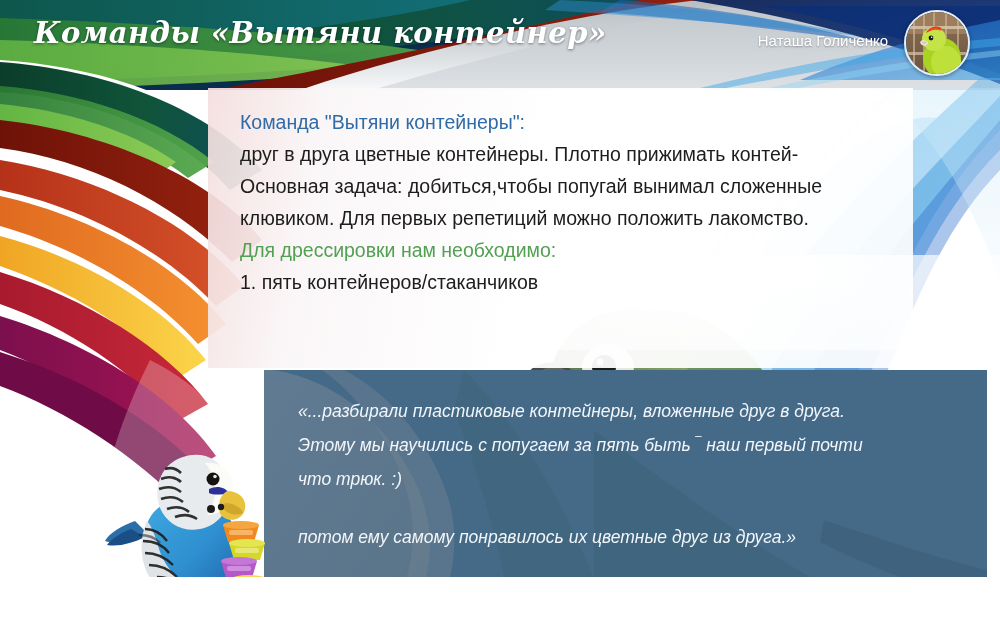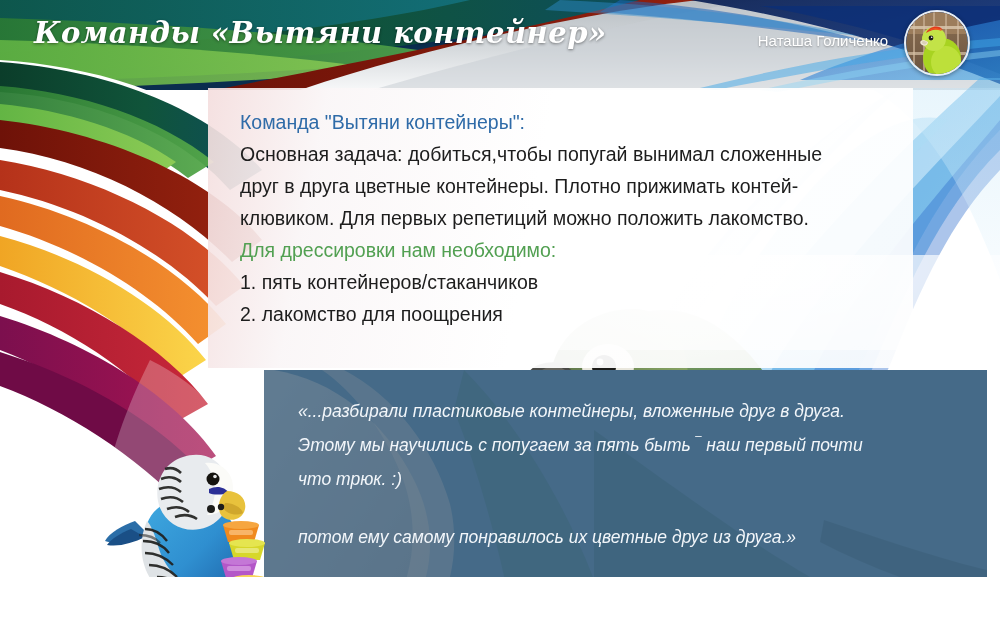--- a/index.html
+++ b/index.html
@@ -308,26 +308,25 @@
       <path d="M150,120 C166,132 176,156 178,180 C166,158 156,136 146,126 Z" fill="#c26a2a" opacity=".4"></path>
 
       <rect x="0" y="0" width="480" height="140" fill="url(#fadeTop)"></rect>
       <rect x="0" y="0" width="480" height="95" fill="#ffffff" opacity=".55"></rect>
     </svg>
   </div>
 
   <div class="content-panel">
     <div class="content-inner">
       <div class="line heading">Команда "Вытяни контейнеры":</div>
+      <div class="line">друг в друга цветные контейнеры. Плотно прижимать контей-</div>
       <div class="line">Основная задача: добиться,чтобы попугай вынимал сложенные</div>
-      <div class="line">друг в друга цветные контейнеры. Плотно прижимать контей-</div>
       <div class="line">клювиком. Для первых репетиций можно положить лакомство.</div>
       <div class="line green">Для дрессировки нам необходимо:</div>
       <div class="line">1. пять контейнеров/стаканчиков</div>
-      <div class="line">2. лакомство для поощрения</div>
     </div>
   </div>
 
   <div class="quote-panel">
 
     <svg width="723" height="255" viewBox="0 0 723 255" style="position:absolute;left:0;top:0;opacity:.30">
       <defs>
         <linearGradient id="handG" x1="0" y1="0" x2="1" y2="1">
           <stop offset="0%" stop-color="#e9d3c2"></stop>
             <stop offset="100%" stop-color="#bfa08d"></stop>

